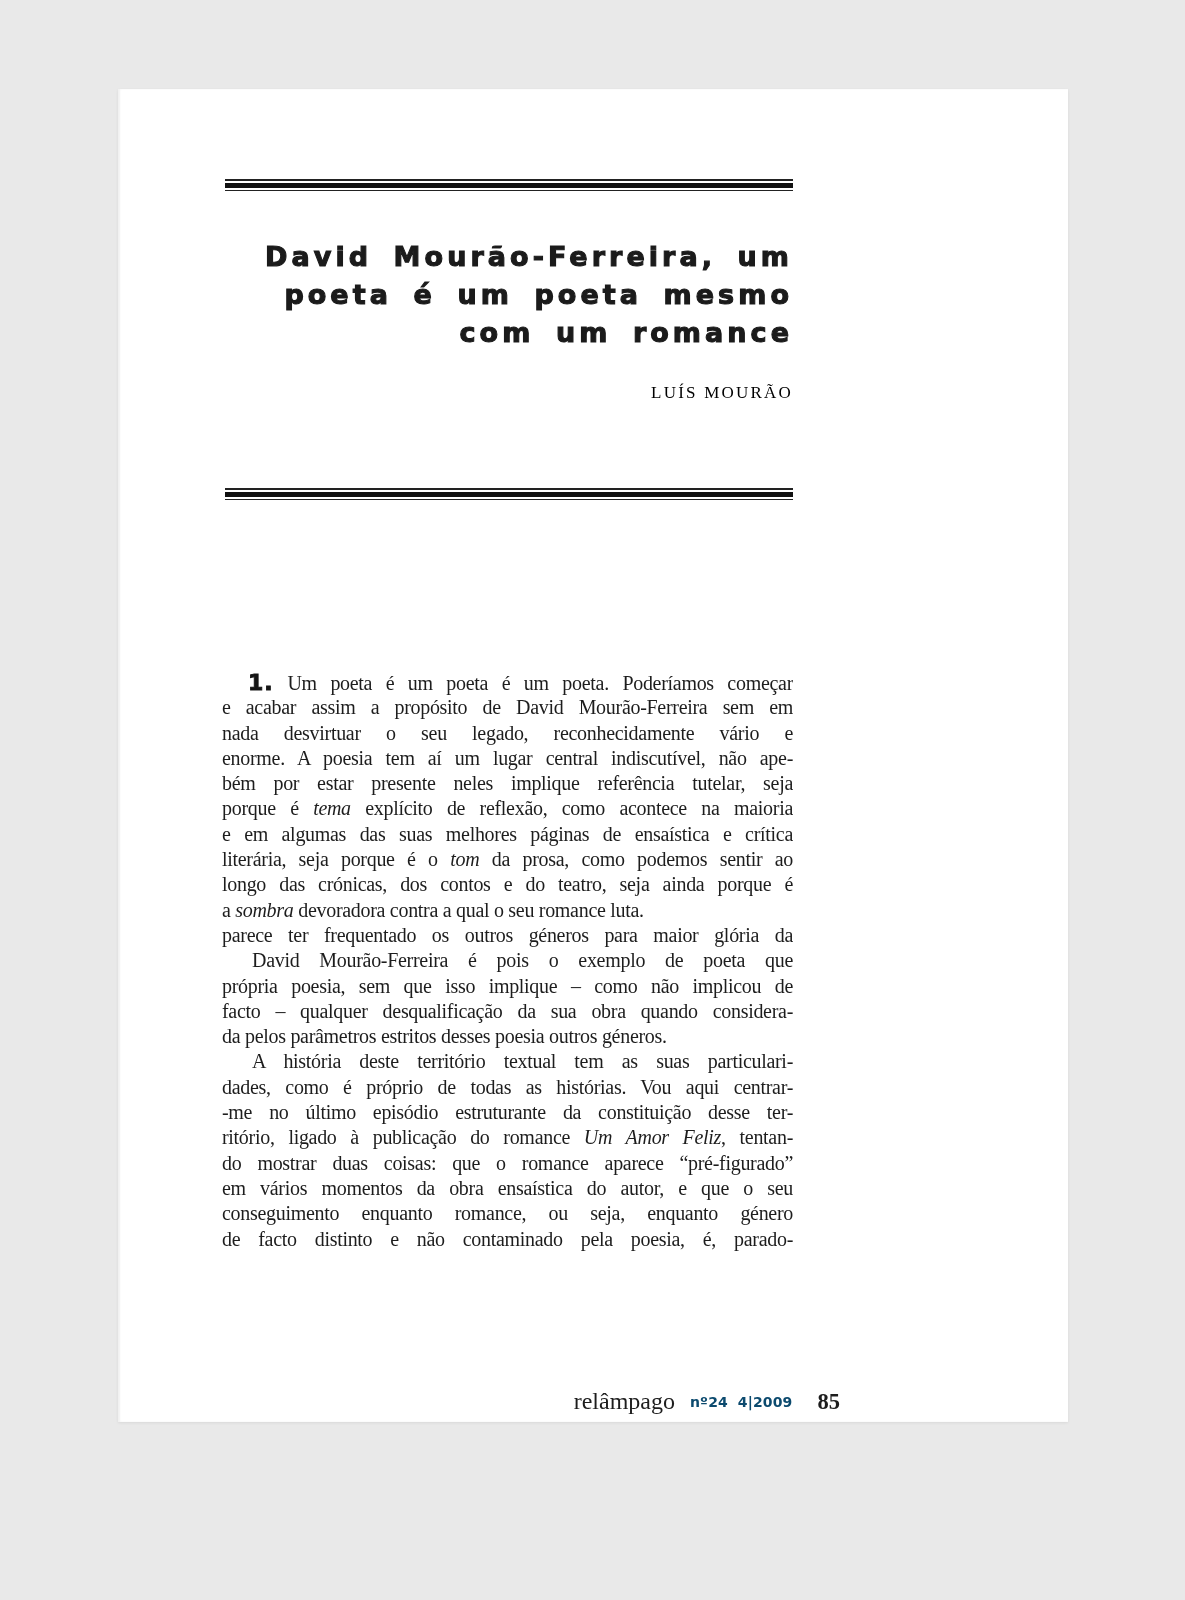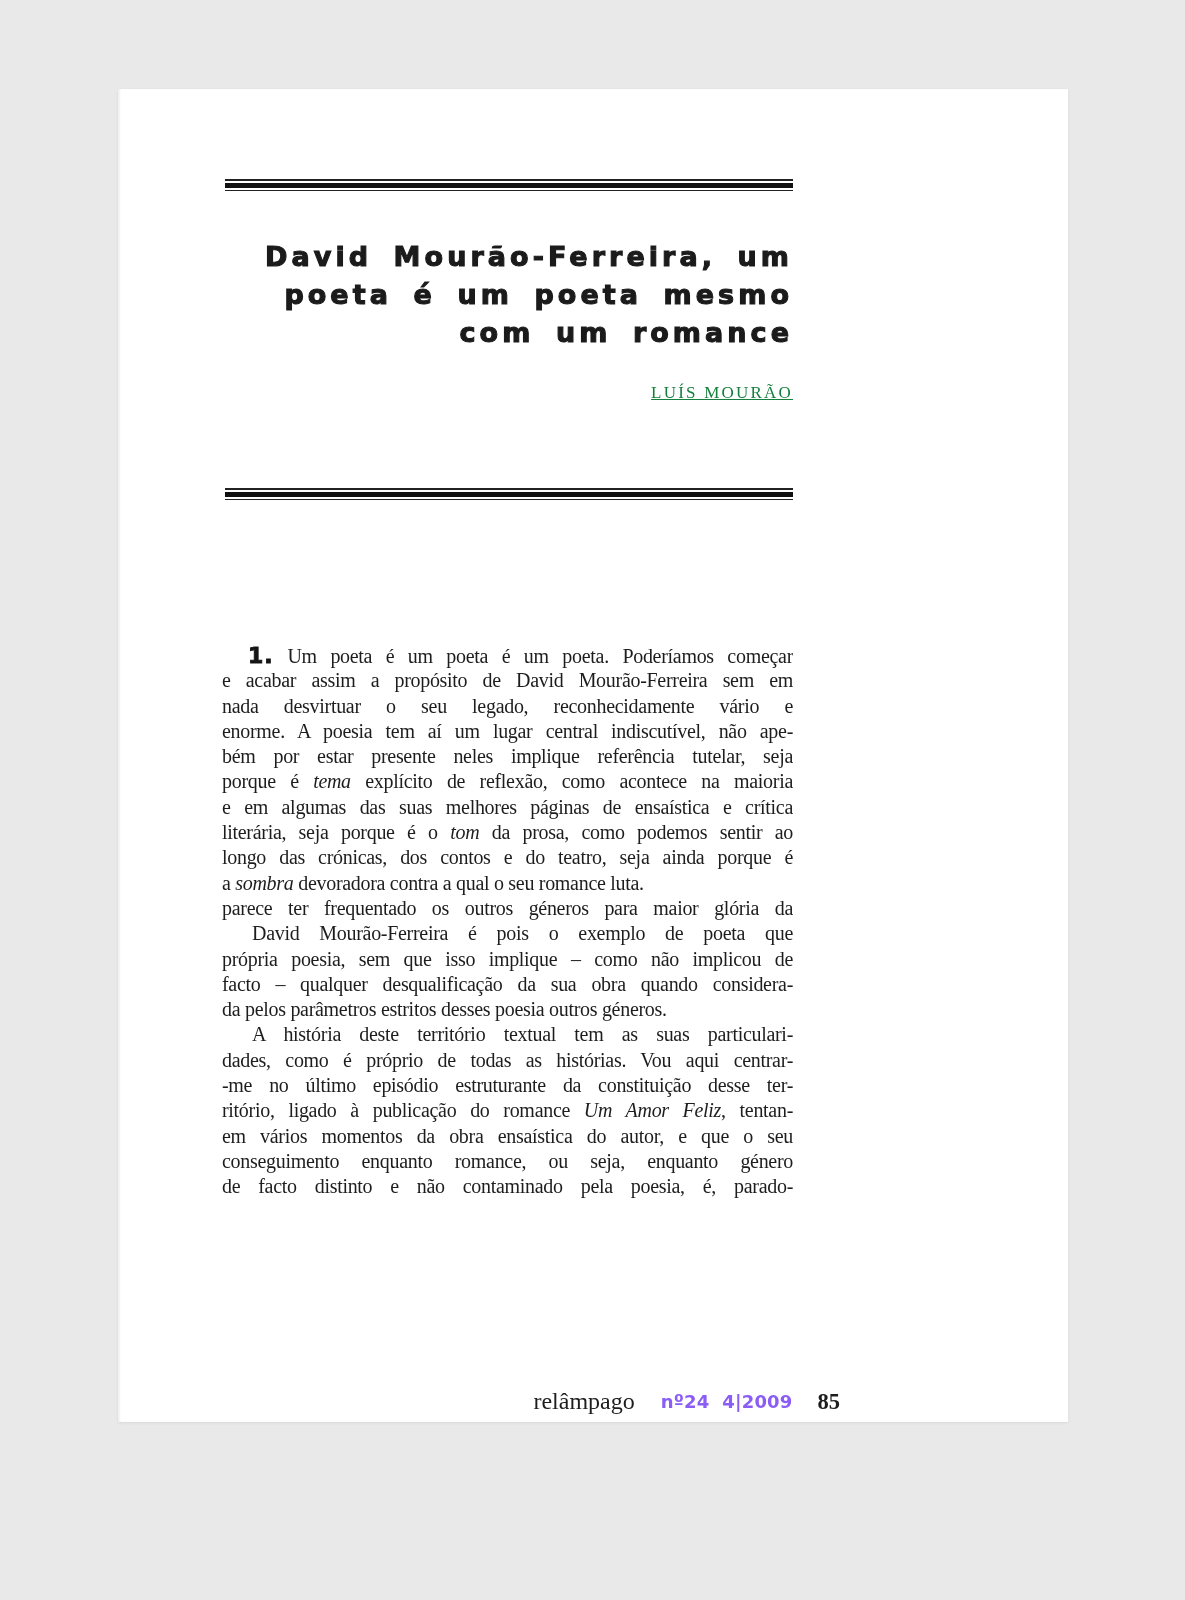--- a/index.html
+++ b/index.html
@@ -41,28 +41,27 @@
     word-spacing: 0.30em;
   }
   .title .t-line { white-space: nowrap; }
   
   .author {
     position: absolute;
     right: 275px; top: 294px;
     font-family: "Liberation Serif", serif;
     font-size: 17px;
     letter-spacing: 0.13em;
-    color: #15803d;
+    color: #000000;
     white-space: nowrap;
-    text-decoration: underline;
   }
   
   .body-col {
     position: absolute;
-    left: 104px; top: 554px;
+    left: 104px; top: 581px;
     width: 571px;
     font-family: "Liberation Serif", serif;
     font-size: 20px;
     letter-spacing: -0.3px;
     line-height: 25.3px;
     color: #1d1d1d;
   }
   .line {
     text-align: justify;
     text-align-last: justify;
@@ -90,25 +89,25 @@
     white-space: nowrap;
     color: #1d1d1d;
   }
   .journal-name {
     font-family: "Liberation Serif", serif;
     font-size: 24px;
   }
   .issue-info {
     font-family: "DejaVu Sans", sans-serif;
     font-weight: bold;
-    font-size: 18px;
+    font-size: 14px;
     letter-spacing: 0.01em;
     word-spacing: 0.35em;
-    margin-left: 26px;
-    color: #8b5cf6;
+    margin-left: 15px;
+    color: #0c4a6e;
   }
   .page-number {
     font-family: "Liberation Serif", serif;
     font-size: 22.5px;
     margin-left: 25px;
     font-weight: bold;
   }
 </style>
 </head>
 <body>
@@ -158,20 +157,21 @@
           <div class="line indent">David Mourão-Ferreira é pois o exemplo de poeta que</div>
           <div class="line">própria poesia, sem que isso implique – como não implicou de</div>
           <div class="line">facto – qualquer desqualificação da sua obra quando considera-</div>
           <div class="line natural">da pelos parâmetros estritos desses poesia outros géneros.</div>
         </div>
         <div>
           <div class="line indent">A história deste território textual tem as suas particulari-</div>
           <div class="line">dades, como é próprio de todas as histórias. Vou aqui centrar-</div>
           <div class="line">-me no último episódio estruturante da constituição desse ter-</div>
           <div class="line">ritório, ligado à publicação do romance <i>Um Amor Feliz</i>, tentan-</div>
+          <div class="line">do mostrar duas coisas: que o romance aparece “pré-figurado”</div>
           <div class="line">em vários momentos da obra ensaística do autor, e que o seu</div>
           <div class="line">conseguimento enquanto romance, ou seja, enquanto género</div>
           <div class="line">de facto distinto e não contaminado pela poesia, é, parado-</div>
         </div>
       </div>
 
     <div class="footer">
       <span class="journal-name">relâmpago</span>
       <span class="issue-info">nº24 4|2009</span>
       <span class="page-number">85</span>

